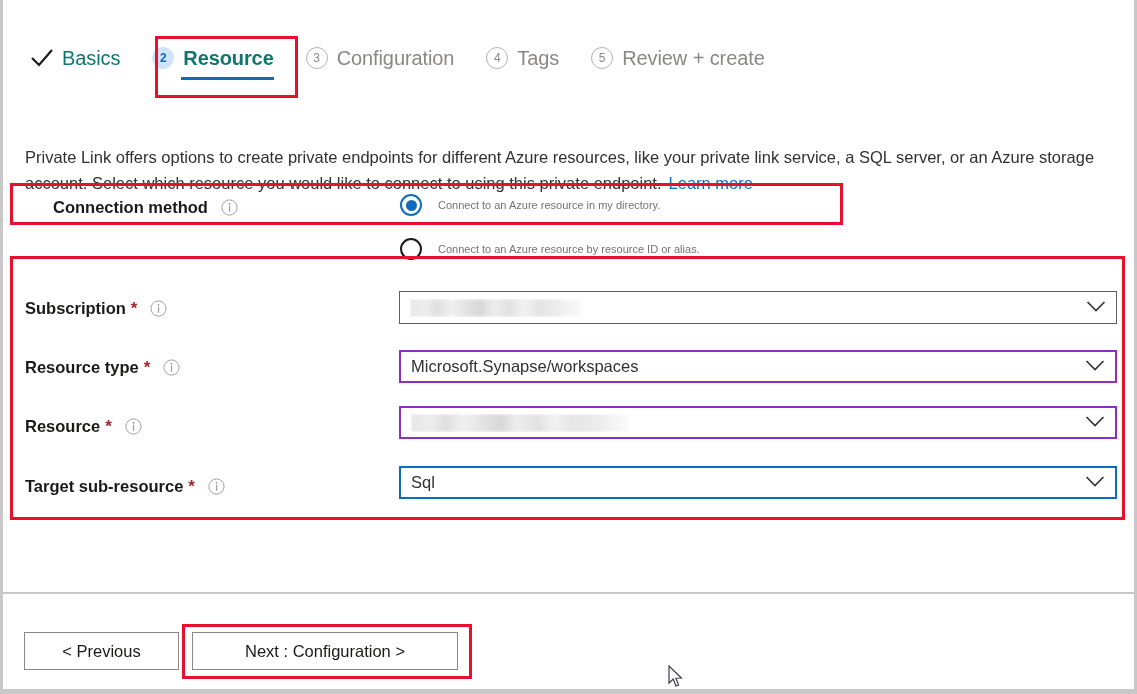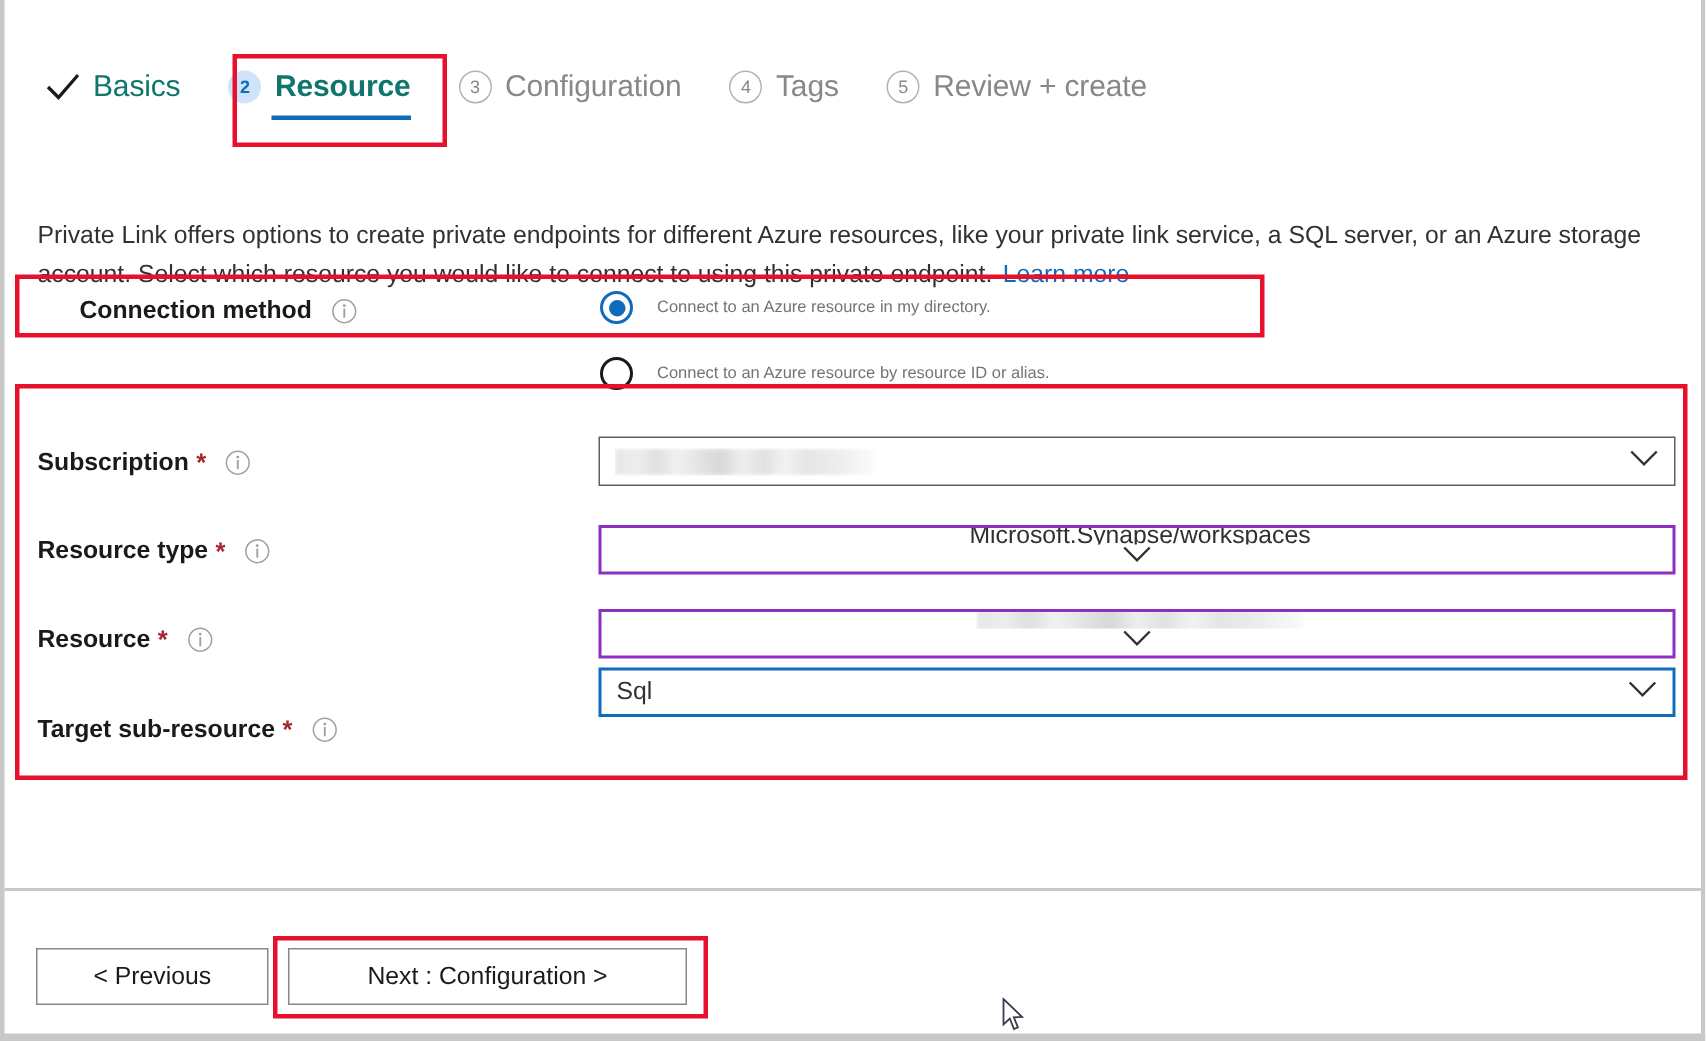--- a/index.html
+++ b/index.html
@@ -203,21 +203,21 @@
     width: 718px;
     height: 33px;
     box-sizing: border-box;
     background: #ffffff;
     border: 1px solid #605e5c;
     display: flex;
     align-items: center;
     padding: 0 6px 0 10px;
     cursor: pointer;
   }
-  .dropdown.purple { border: 2px solid #8a2be2; border-color: #8d2fbf; flex-direction: column; }
+  .dropdown.purple { border: 2px solid #8a2be2; border-color: #8d2fbf; }
   .dropdown.blue   { border: 2px solid #0f6cbd; }
   .dd-value {
     flex: 1;
     font-size: 16.5px;
     color: #323130;
     overflow: hidden;
     white-space: nowrap;
     display: flex;
     align-items: center;
   }
@@ -424,21 +424,21 @@
       <span class="req-star">*</span>
       <span class="info-icon">
         <svg width="17" height="17" viewBox="0 0 17 17">
           <circle cx="8.5" cy="8.5" r="7.6" fill="none" stroke="#a19f9d" stroke-width="1"></circle>
           <circle cx="8.5" cy="4.7" r="0.95" fill="#a19f9d"></circle>
           <rect x="7.9" y="6.7" width="1.25" height="6.1" fill="#a19f9d"></rect>
         </svg>
       </span>
     </div>
   </div>
-  <div class="dropdown blue" style="top:445px;">
+  <div class="dropdown blue" style="top:466px;">
     <span class="dd-value">Sql</span>
     <span class="caret">
       <svg width="20" height="13" viewBox="0 0 20 13">
         <path d="M1.5 2 L10 10.5 L18.5 2" fill="none" stroke="#323130" stroke-width="1.6"></path>
       </svg>
     </span>
   </div>
 
   <div class="btn" id="btn-previous">&lt; Previous</div>
   <div class="btn" id="btn-next">Next : Configuration &gt;</div>

